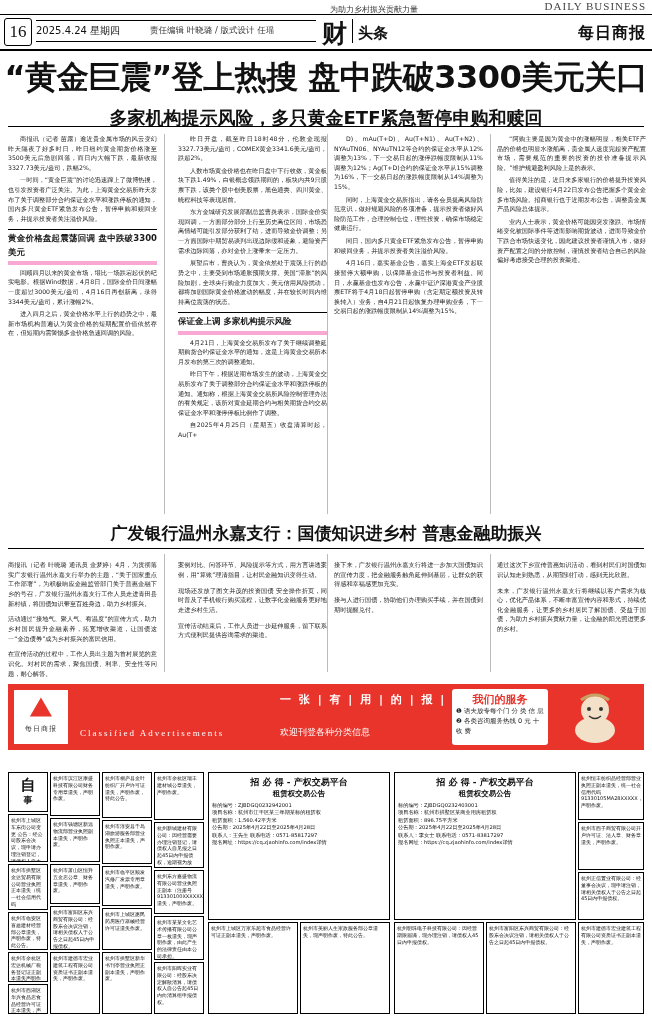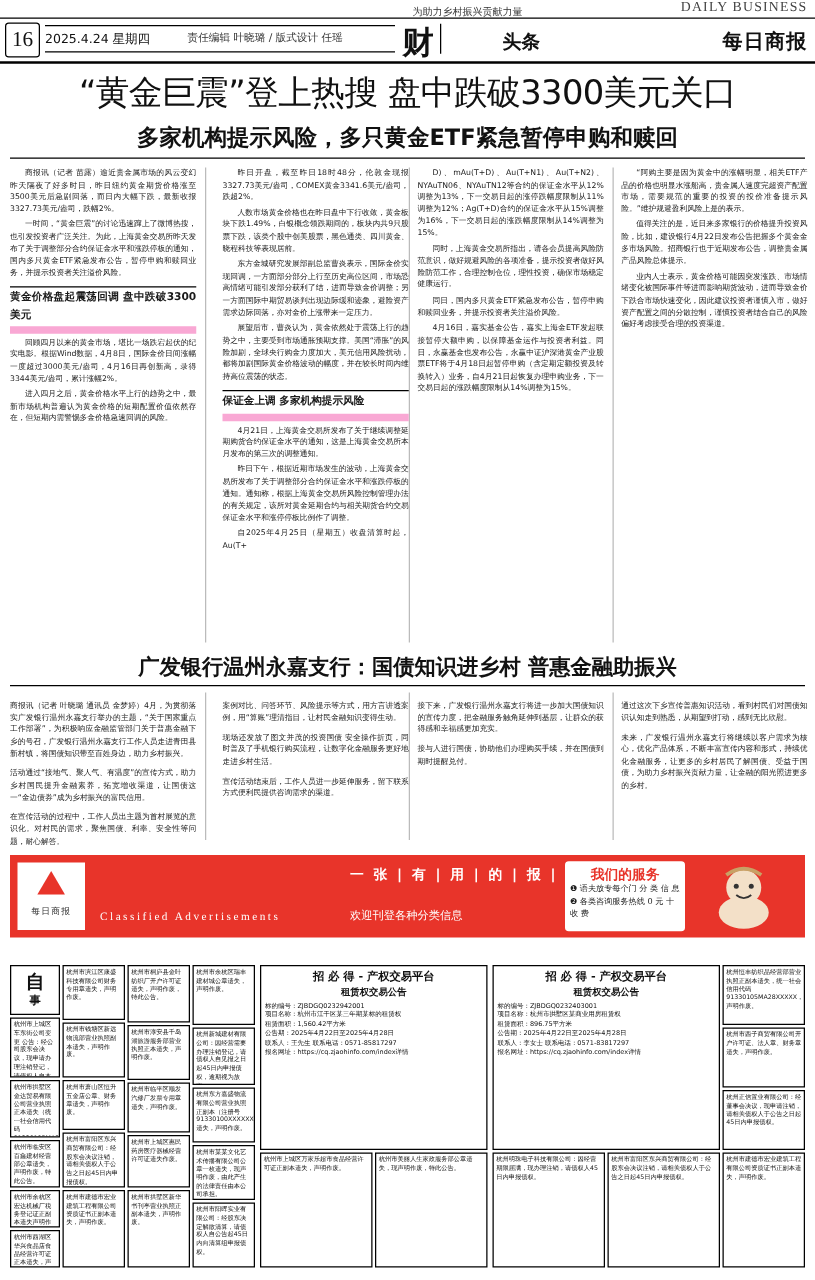--- a/index.html
+++ b/index.html
@@ -10,40 +10,40 @@
   .top-strap{position:absolute;top:0;left:0;width:652px;height:14px;}
   .top-strap .dbk{position:absolute;right:6px;top:0;font-size:11px;letter-spacing:1px;color:#444;font-family:"Liberation Serif",serif;}
   .masthead{position:absolute;top:14px;left:0;width:652px;height:34px;border-top:1px solid #000;border-bottom:2px solid #000;}
   .pagebox{position:absolute;left:4px;top:3px;width:26px;height:26px;border:1px solid #000;border-radius:3px;
            font-size:17px;line-height:26px;text-align:center;font-family:"Liberation Serif",serif;}
   .mast-date{position:absolute;left:36px;top:9px;font-size:10px;color:#111;}
   .mast-credit{position:absolute;left:150px;top:10px;font-size:8.5px;color:#333;}
   .mast-rule{position:absolute;left:36px;top:5px;width:280px;height:1px;background:#000;}
   .mast-rule2{position:absolute;left:36px;top:26px;width:280px;height:1px;background:#000;}
   .mast-cai{position:absolute;left:322px;top:2px;font-size:25px;font-weight:bold;font-family:"Liberation Serif",serif;}
-  .mast-tou{position:absolute;left:358px;top:9px;font-size:15px;font-weight:bold;margin-left:44px;}
+  .mast-tou{position:absolute;left:358px;top:9px;font-size:15px;font-weight:bold;}
   .mast-vrule{position:absolute;left:352px;top:4px;width:1px;height:24px;background:#000;}
   .mast-right{position:absolute;right:6px;top:8px;font-size:16px;font-weight:bold;letter-spacing:1px;}
   .mast-cat{position:absolute;left:330px;top:-11px;font-size:8px;color:#333;}
 
   
   .headline{position:absolute;top:56px;left:0;width:652px;text-align:center;}
-  .hl-main{font-size:27px;font-weight:normal;letter-spacing:-0.5px;font-family:"DejaVu Sans",sans-serif;}
+  .hl-main{font-size:32px;font-weight:bold;letter-spacing:-0.5px;font-family:"DejaVu Sans",sans-serif;}
   .hl-sub{margin-top:6px;font-size:18px;font-weight:bold;letter-spacing:0px;}
   .hl-rule{position:absolute;top:126px;left:8px;width:636px;height:1px;background:#000;}
 
   
   .cols{position:absolute;top:134px;left:8px;width:636px;height:380px;}
   .col{position:absolute;top:0;width:149px;height:380px;font-size:6.2px;line-height:1.55;text-align:justify;color:#1a1a1a;}
   .c0{left:0;} .c1{left:170px;} .c2{left:326px;} .c3{left:489px;}
   .vsep{position:absolute;top:0;width:1px;height:380px;background:#bbb;}
   .v1{left:156px;} .v2{left:319px;} .v3{left:482px;}
   .col p{margin:0 0 3px 0;text-indent:12px;}
   .sub-head{font-size:8.5px;font-weight:bold;margin:6px 0 3px 0;text-indent:0;}
-  .sub-head.boxed{border-top:1px solid #000;border-bottom:6px solid #f9a8d4;padding:2px 0;}
+  .sub-head.boxed{border-top:1px solid #000;border-bottom:4px solid #f9a8d4;padding:2px 0;}
 
   
   .story2-hl{position:absolute;top:522px;left:0;width:652px;text-align:center;font-size:17px;font-weight:bold;}
   .story2-rule{position:absolute;top:548px;left:8px;width:636px;height:1px;background:#000;}
   .cols2{position:absolute;top:554px;left:8px;width:636px;height:120px;}
   .col2{position:absolute;top:0;width:149px;font-size:6.2px;line-height:1.55;text-align:justify;color:#1a1a1a;}
   .cols2 .vsep{height:118px;}
 
   
   .ad-banner{position:absolute;top:684px;left:8px;width:636px;height:66px;background:#e8342a;overflow:hidden;}

